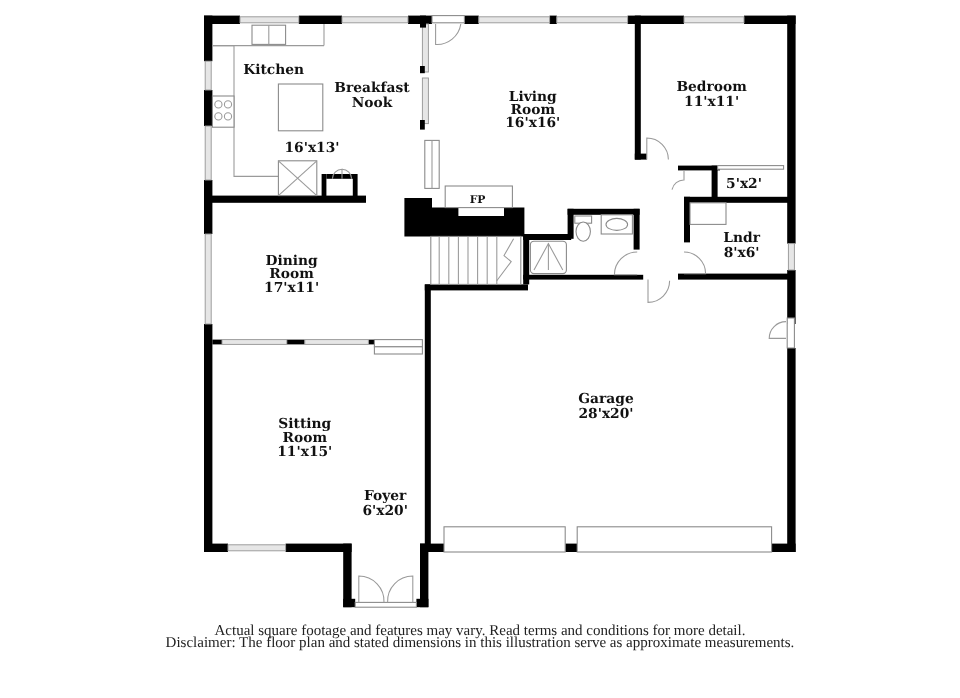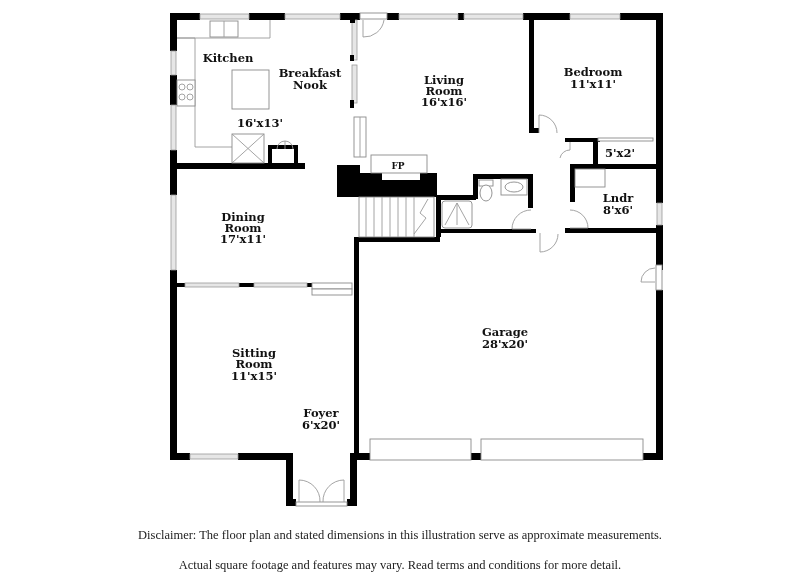--- a/index.html
+++ b/index.html
@@ -9,21 +9,21 @@
   .win { fill: #e6e6e6; stroke: #9a9a9a; stroke-width: 0.8; }
   .thin { fill: none; stroke: #9a9a9a; stroke-width: 0.9; }
   .fix { fill: #fff; stroke: #8a8a8a; stroke-width: 0.9; }
   .lbl { font-family: "DejaVu Serif", "Liberation Serif", serif; font-weight: bold; font-size: 11.5px; fill: #111; text-anchor: middle; }
   .lbl-sm { font-family: "DejaVu Serif", "Liberation Serif", serif; font-weight: bold; font-size: 9px; fill: #111; text-anchor: middle; }
   .disclaimer {
     position: absolute; left: 0; width: 800px; text-align: center;
     font-family: Liberation Serif, serif; font-size: 12.5px; color: #222; line-height: 16px;
   }
   .d1 { top: 527px; }
-  .d2 { top: 517px; margin-top: 40px; }
+  .d2 { top: 517px; }
 </style>
 </head>
 <body>
 
 <svg id="plan" viewBox="0 0 800 582" xmlns="http://www.w3.org/2000/svg">
 
   <g>
 
     <rect class="wall" x="170" y="13" width="30" height="7"></rect>
     <rect class="wall" x="249" y="13" width="36" height="7"></rect>

